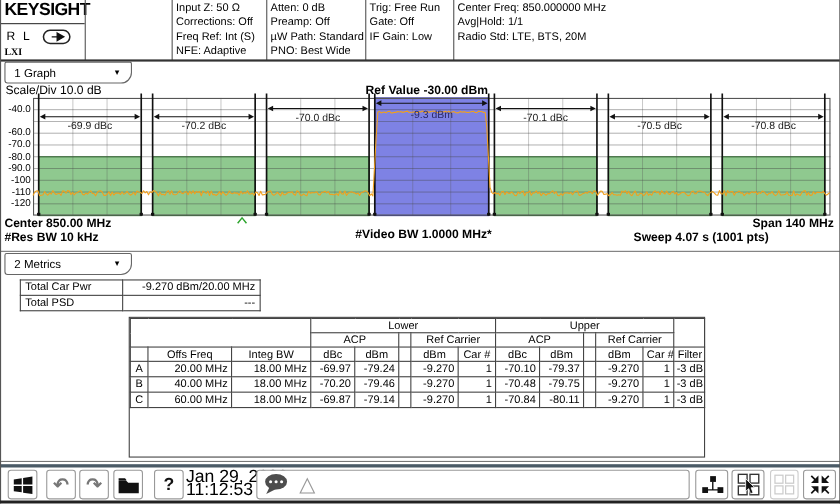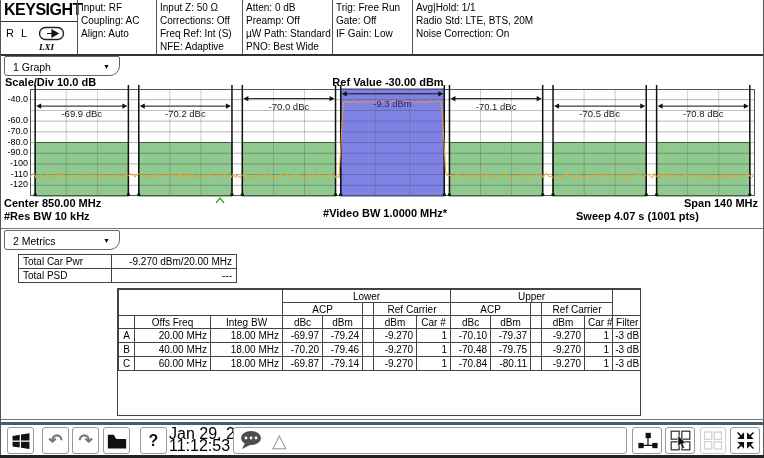--- a/index.html
+++ b/index.html
@@ -6,28 +6,28 @@
   #screen{position:relative;width:764px;height:458px;background:#fff;overflow:hidden;
           font-family:"Liberation Sans",sans-serif;color:#000;}
   .abs{position:absolute;}
   
   .vdiv{position:absolute;top:0;height:55px;width:1px;background:#555;}
   .hcol{position:absolute;top:1px;font-size:10px;line-height:13px;}
   .hline{white-space:nowrap;}
   #brand{left:4px;top:1px;font-size:16px;font-weight:bold;letter-spacing:-0.5px;}
   #logo-underline{left:0;top:21px;width:77px;height:1px;background:#333;}
   #mode{left:6px;top:27px;font-size:11px;letter-spacing:2px;}
-  #lxi{left:4px;top:42px;font-size:9px;font-weight:bold;font-style:italic;font-family:"Liberation Serif",serif;margin-left:35px;}
+  #lxi{left:4px;top:42px;font-size:9px;font-weight:bold;font-family:"Liberation Serif",serif;}
   #hdr-bottom{left:0;top:54px;width:764px;height:2px;background:#333;}
   
   .tab{position:absolute;left:4px;width:116px;height:20px;background:#fff;border:1px solid #666;
        border-radius:2px 2px 10px 3px;font-size:10.5px;line-height:20px;padding-left:8px;box-sizing:border-box;}
   .tab .dd{position:absolute;right:9px;top:0;font-size:7px;}
   
-  #scale-div{left:5px;top:76px;font-size:11px;font-weight:bold;}
+  #scale-div{left:5px;top:76px;font-size:11px;font-weight:normal;}
   #ref-value{left:288px;top:76px;width:200px;text-align:center;font-size:11px;font-weight:bold;}
   .ytick{position:absolute;left:1px;width:27px;text-align:right;font-size:9px;line-height:9px;}
   #spectrum{position:absolute;left:30px;top:89px;overflow:visible;}
   .gb{font-size:11px;font-weight:bold;white-space:nowrap;}
   .hr1{left:0;top:228px;width:764px;height:1px;background:#777;}
   .hr2{left:0;top:419px;width:764px;height:1px;background:#777;}
   .sep{left:0;top:422px;width:764px;height:3px;background:#4a5a66;}
   
   #summary{position:absolute;left:18px;top:254px;border-collapse:collapse;font-size:10px;padding-left:28px;}
   #summary th,#summary td{border:1px solid #444;height:13px;padding:0 4px;font-weight:normal;}
@@ -66,46 +66,41 @@
     <path d="M9 7.5 H15 M14 4 L20 7.5 L14 11 Z" stroke="#111" fill="#111" stroke-width="1.2"></path>
   </svg>
   <div class="abs" id="lxi">LXI</div>
 
   <div class="vdiv" style="left:77px"></div>
   <div class="vdiv" style="left:156px"></div>
   <div class="vdiv" style="left:242px"></div>
   <div class="vdiv" style="left:332px"></div>
   <div class="vdiv" style="left:412px"></div>
 
-  <div class="hcol" style="left:81px;width:74px">
-    <div class="hline">Input: RF</div>
-    <div class="hline">Coupling: AC</div>
-    <div class="hline">Align: Auto</div>
-  </div>
   <div class="hcol" style="left:160px;width:80px">
     <div class="hline">Input Z: 50 Ω</div>
     <div class="hline">Corrections: Off</div>
     <div class="hline">Freq Ref: Int (S)</div>
     <div class="hline">NFE: Adaptive</div>
   </div>
   <div class="hcol" style="left:246px;width:84px">
     <div class="hline">Atten: 0 dB</div>
     <div class="hline">Preamp: Off</div>
     <div class="hline">µW Path: Standard</div>
     <div class="hline">PNO: Best Wide</div>
   </div>
   <div class="hcol" style="left:336px;width:74px">
     <div class="hline">Trig: Free Run</div>
     <div class="hline">Gate: Off</div>
     <div class="hline">IF Gain: Low</div>
   </div>
   <div class="hcol" style="left:416px;width:344px">
+    <div class="hline">Center Freq: 850.000000 MHz</div>
     <div class="hline">Avg|Hold: 1/1</div>
     <div class="hline">Radio Std: LTE, BTS, 20M</div>
-    <div class="hline">Noise Correction: On</div>
   </div>
   <div class="abs" id="hdr-bottom"></div>
 
   <div class="tab" style="top:56px">
     <span>1 Graph</span>
     <span class="dd">▼</span>
   </div>
   <div class="abs" id="scale-div">Scale/Div 10.0 dB</div>
   <div class="abs" id="ref-value">Ref Value -30.00 dBm</div>
   <div id="ylabels">

